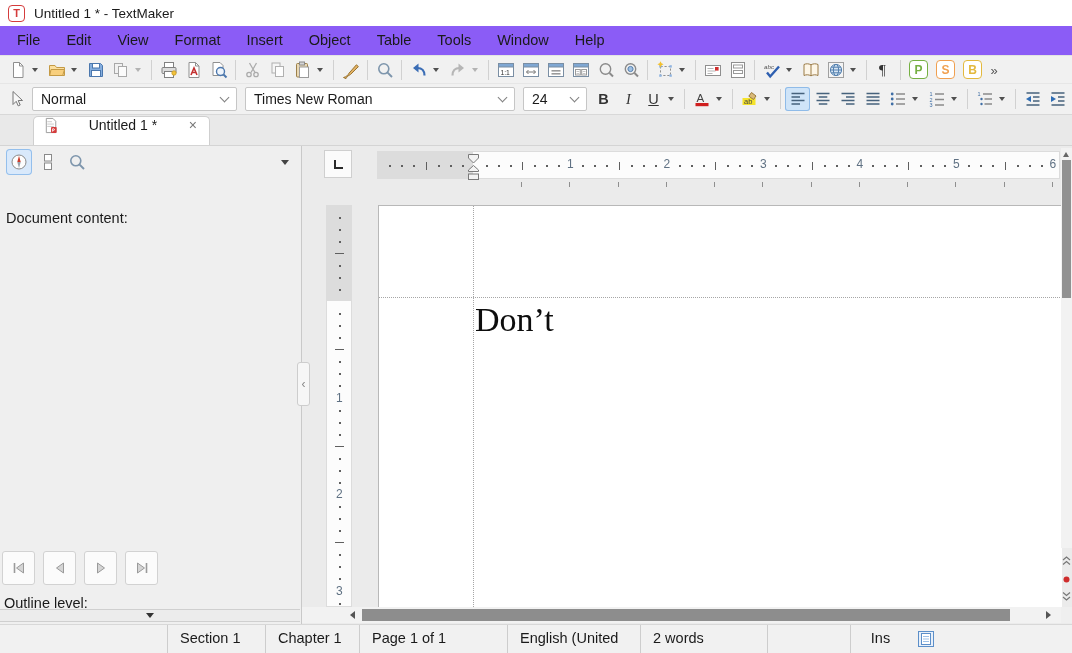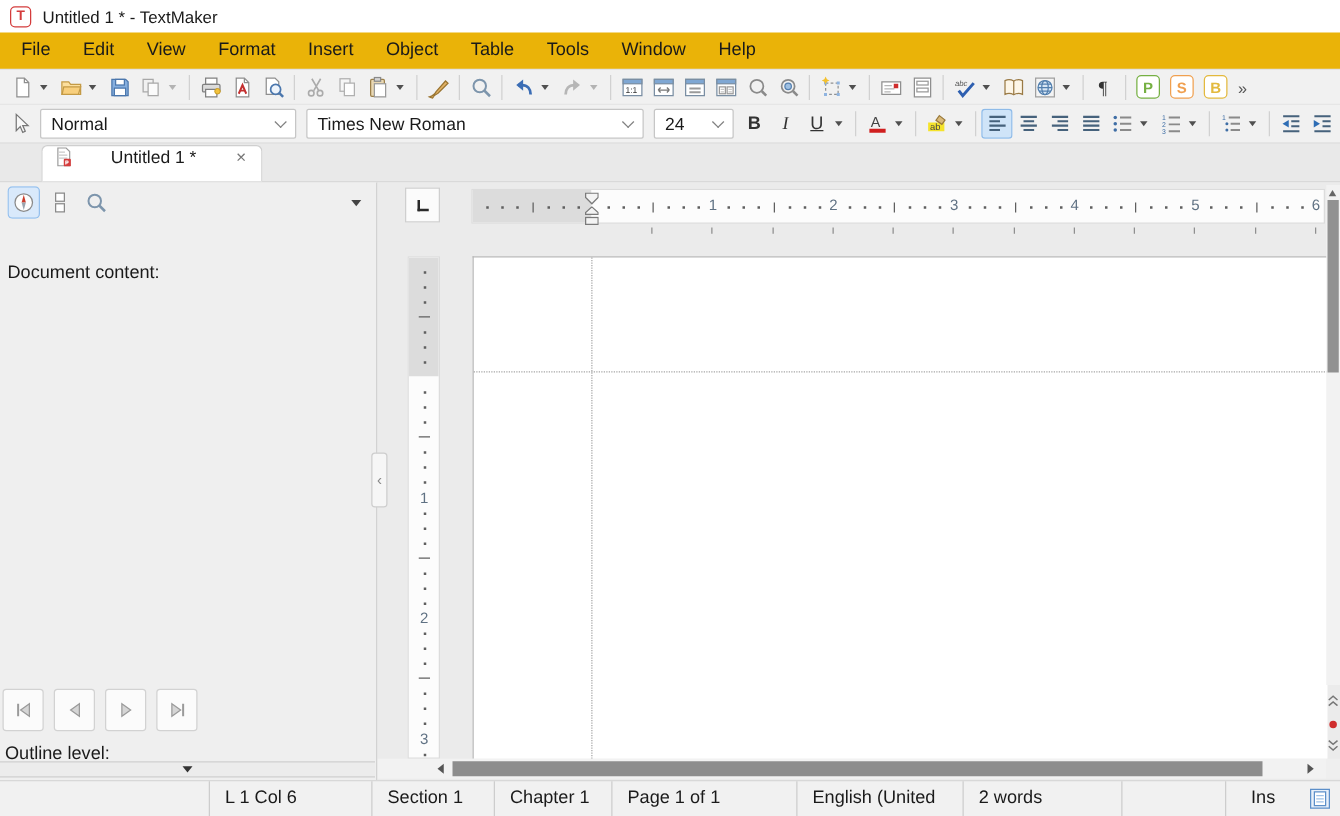--- a/index.html
+++ b/index.html
@@ -6,21 +6,21 @@
   html,body { width:1072px; height:653px; overflow:hidden; }
   body { font-family:"Liberation Sans",sans-serif; font-size:14px; color:#1a1a1a; background:#fff; position:relative; }
 
   
   .titlebar { height:26px; display:flex; align-items:center; padding-left:8px; background:#fff; }
   .app-icon { width:17px; height:17px; border:1.5px solid #d43c3c; border-radius:4px; color:#d43c3c;
               font-weight:bold; font-size:11px; display:flex; align-items:center; justify-content:center; margin-right:9px; }
   .title-text { font-size:13.5px; }
 
   
-  .menubar { height:30px; display:flex; align-items:center; background:#eab308; border-bottom:1px solid #e3e3e3; padding-left:4px; }
+  .menubar { height:30px; display:flex; align-items:center; background:#8b5cf6; border-bottom:1px solid #e3e3e3; padding-left:4px; }
   .menu-item { padding:0 13px; font-size:14.5px; line-height:29px; }
 
   
   .toolbar { display:flex; align-items:center; background:#f1f1f1; overflow:hidden; }
   #main-toolbar { height:28px; padding-left:5px; border-bottom:1px solid #e6e6e6; }
   #format-toolbar { height:31px; padding-left:3px; border-bottom:1px solid #d8d8d8; }
   .tbtn { height:24px; min-width:25px; display:flex; align-items:center; justify-content:center; border-radius:3px; flex:none; }
   .tbtn svg { display:block; }
   .tbtn.active { background:#cfe4f8; box-shadow:inset 0 0 0 1px #8fbbe8; }
   .tbtn.badge { min-width:19px; width:19px; height:19px; border:1.7px solid; border-radius:4px;
@@ -741,20 +741,21 @@
         <span class="v-half" style="top: 336.25px;"></span>
         <span class="v-dot" style="top: 348.312px;"></span>
         <span class="v-dot" style="top: 360.375px;"></span>
         <span class="v-dot" style="top: 372.438px;"></span>
         <span class="v-num" style="top: 384.5px;">3</span>
         <span class="v-dot" style="top: 396.562px;"></span>
       </div>
     <div class="page">
       <div class="margin-v"></div>
       <div class="margin-h"></div>
+      <div class="doc-text">Don’t</div>
     </div>
     <div class="v-scroll">
       <span class="v-up"></span>
       <div class="v-thumb"></div>
     </div>
     <div class="browse">
       <span><svg width="11" height="13" viewBox="0 0 11 13">
             <path d="M2 6l3.5-3L9 6M2 10.5l3.5-3 3.5 3" fill="none" stroke="#777" stroke-width="1.2"></path>
           </svg></span>
       <span><svg width="11" height="11" viewBox="0 0 11 11">
@@ -768,21 +769,20 @@
       <span class="h-left"></span>
       <div class="h-thumb"></div>
       <span class="h-right"></span>
     </div>
     <div class="corner"></div>
   </div>
 </div>
 
 <div class="statusbar" id="statusbar">
     <div class="scell" style="width: 167px;"></div>
-    <div class="scell bl" style="width: 130px;">L 1 Col 6</div>
     <div class="scell bl" style="width: 98px;">Section 1</div>
     <div class="scell bl" style="width: 94px;">Chapter 1</div>
     <div class="scell bl" style="width: 148px;">Page 1 of 1</div>
     <div class="scell bl" style="width: 133px;">English (United</div>
     <div class="scell bl" style="width: 127px;">2 words</div>
     <div class="scell bl" style="width: 83px;"></div>
     <div class="scell bl center" style="width: 60px;">Ins</div>
     <div class="scell-icon">
       <span class="icon" style="display: flex;">
         <svg width="18" height="18" viewBox="0 0 18 18">

